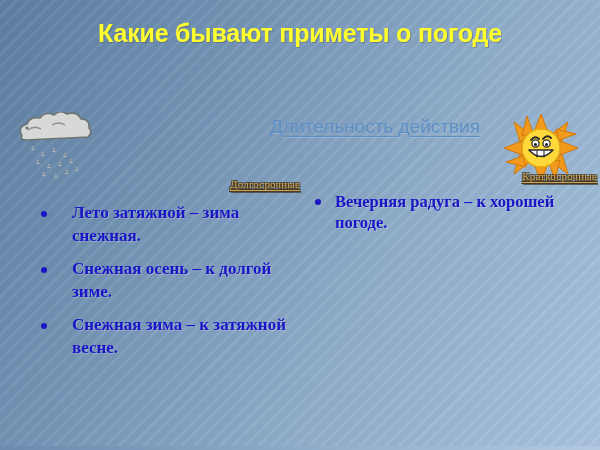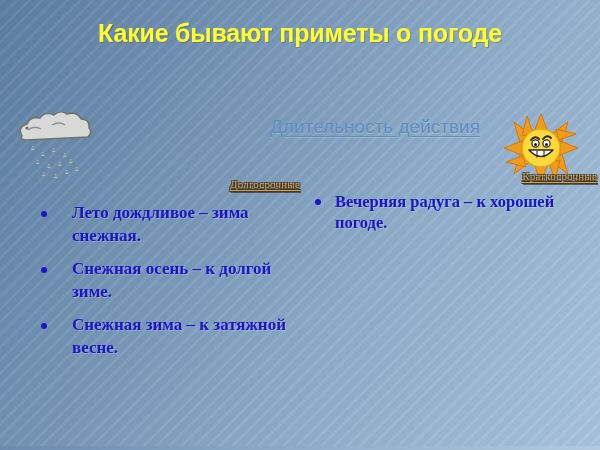--- a/index.html
+++ b/index.html
@@ -208,21 +208,21 @@
       <g stroke="#2b2b2b" stroke-width="1.1">
         <line x1="37" y1="38.4" x2="37" y2="45.6"></line>
         <line x1="44" y1="38.4" x2="44" y2="45.6"></line>
       </g>
     </svg>
   </div>
 
   <div class="col col-left">
     <div class="col-head">Долгосрочные</div>
     <ul class="bullets">
-      <li>Лето дождливое – зима снежная.</li>
+      <li>Лето затяжной – зима снежная.</li>
       <li>Снежная осень – к долгой зиме.</li>
       <li>Снежная зима – к затяжной весне.</li>
     </ul>
   </div>
 
   <div class="col col-right">
     <div class="col-head">Краткосрочные</div>
     <ul class="bullets">
       <li>
         <span>Вечерняя радуга – к хорошей погоде.</span>

